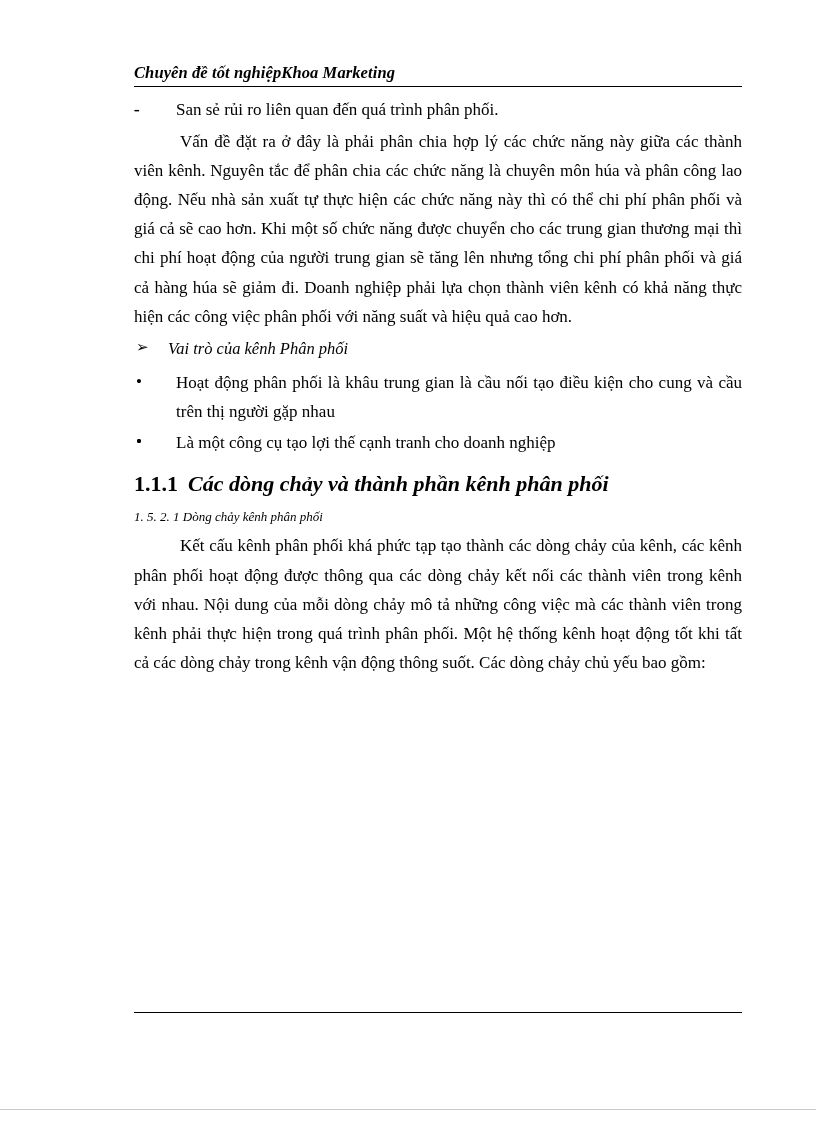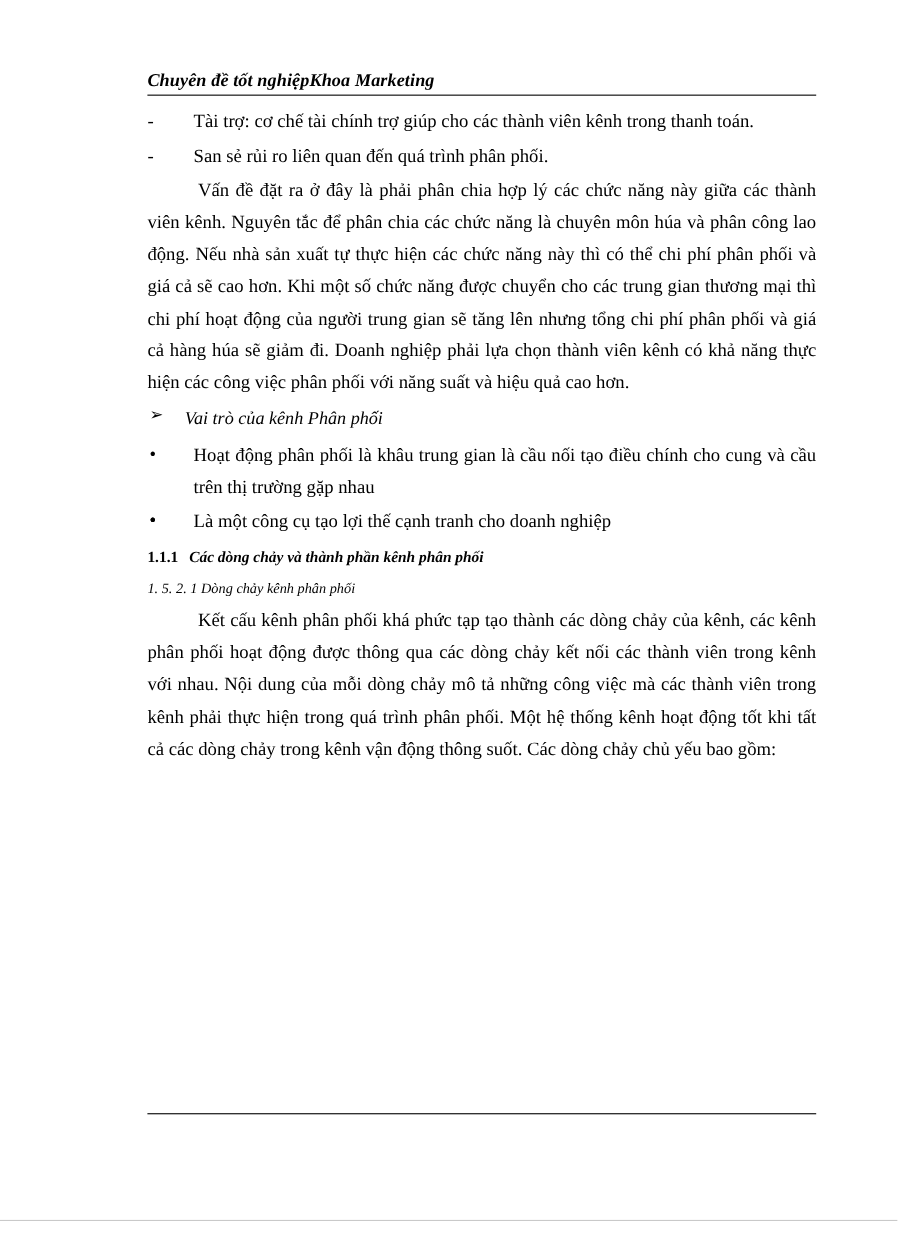--- a/index.html
+++ b/index.html
@@ -92,21 +92,21 @@
   .arrow-item .marker {
     position: absolute;
     left: 2px;
     top: 0px;
     font-style: normal;
     font-size: 15px;
   }
   .heading-num {
     font-weight: bold;
     font-style: italic;
-    font-size: 14px;
+    font-size: 22px;
     margin-top: 8px;
     margin-bottom: 3px;
   }
   .heading-num .num {
     font-weight: bold;
     font-style: normal;
     margin-right: 10px;
   }
   .subheading {
     font-style: italic;
@@ -149,38 +149,37 @@
 
   <div class="content">
 
     <div class="header-block">
       <span class="header-line1">Chuyên đề tốt nghiệpKhoa Marketing</span>
     </div>
     <hr class="header-rule">
 
     <p class="dash-item">
       <span class="marker">-</span>
-      <span>Tài trợ: cơ chế tài chính trợ giúp cho các thành viên kênh trong thanh toán.</span>
     </p>
 
     <p class="dash-item">
       <span class="marker">-</span>
       <span>San sẻ rủi ro liên quan đến quá trình phân phối.</span>
     </p>
 
     <p class="indent-para">Vấn đề đặt ra ở đây là phải phân chia hợp lý các chức năng này giữa các thành viên kênh. Nguyên tắc để phân chia các chức năng là chuyên môn húa và phân công lao động. Nếu nhà sản xuất tự thực hiện các chức năng này thì có thể chi phí phân phối và giá cả sẽ cao hơn. Khi một số chức năng được chuyển cho các trung gian thương mại thì chi phí hoạt động của người trung gian sẽ tăng lên nhưng tổng chi phí phân phối và giá cả hàng húa sẽ giảm đi. Doanh nghiệp phải lựa chọn thành viên kênh có khả năng thực hiện các công việc phân phối với năng suất và hiệu quả cao hơn.</p>
 
     <p class="arrow-item">
       <span class="marker">➢</span>
       <span>Vai trò của kênh Phân phối</span>
     </p>
 
     <p class="bullet-item">
       <span class="marker">•</span>
-      <span>Hoạt động phân phối là khâu trung gian là cầu nối tạo điều chính cho cung và cầu trên thị trường gặp nhau</span>
+      <span>Hoạt động phân phối là khâu trung gian là cầu nối tạo điều kiện cho cung và cầu trên thị người gặp nhau</span>
     </p>
 
     <p class="bullet-item">
       <span class="marker">•</span>
     </p>
 
     <p class="bullet-item">
       <span class="marker">•</span>
       <span>Là một công cụ tạo lợi thế cạnh tranh cho doanh nghiệp</span>
     </p>

